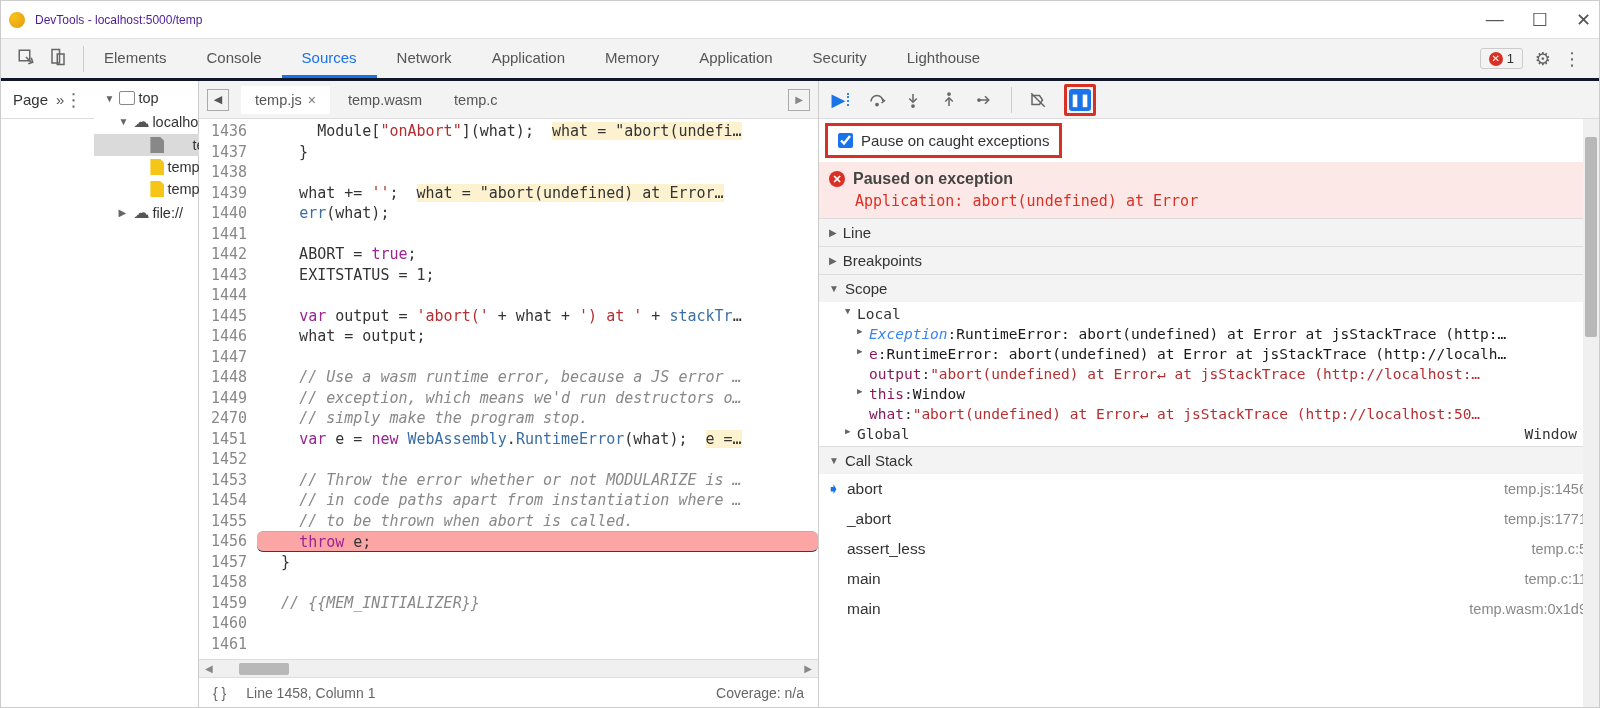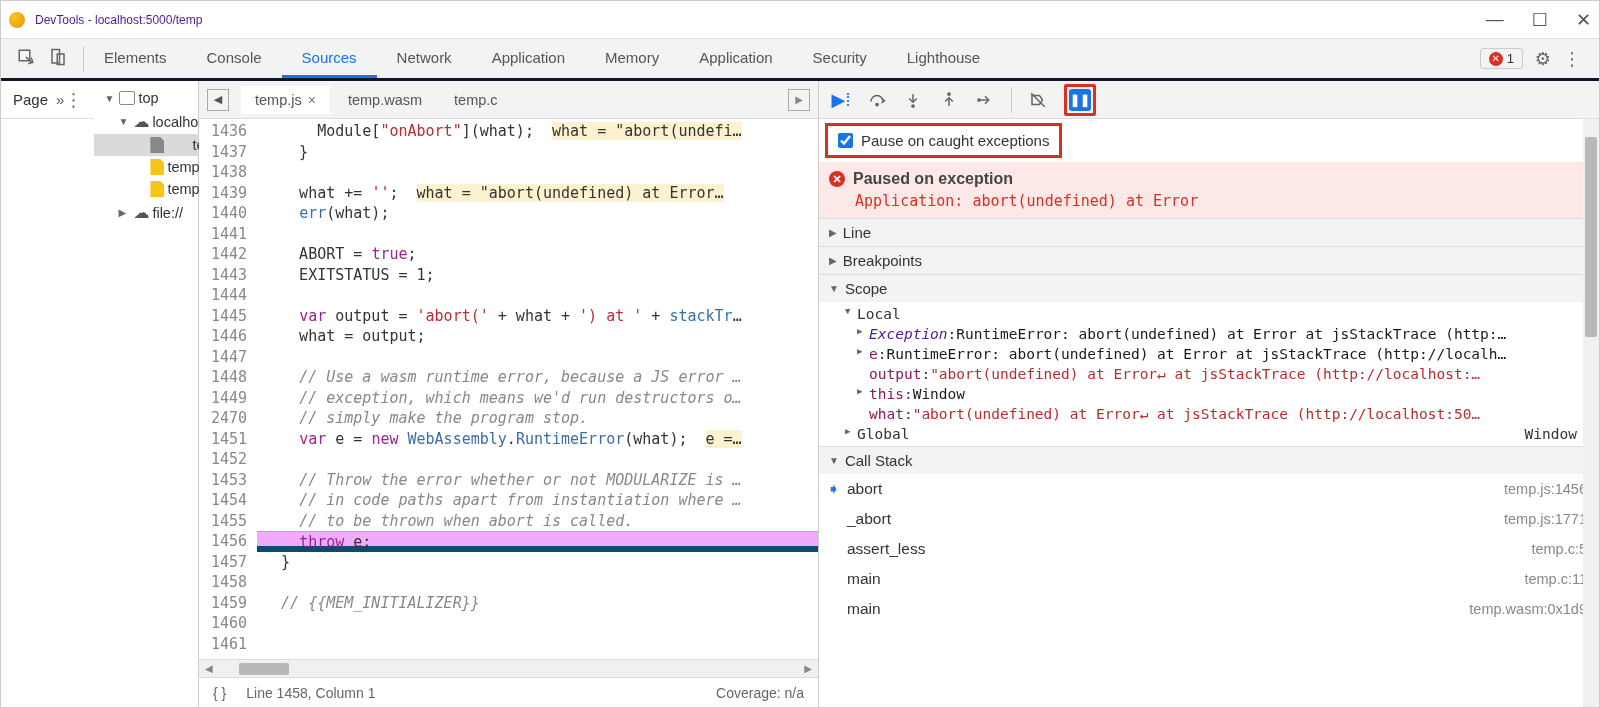--- a/index.html
+++ b/index.html
@@ -44,21 +44,21 @@
 .ftab { padding: 6px 14px; display: flex; align-items: center; gap: 6px; font-size: 14.5px; color: #555; cursor: pointer; }
 .ftab.active { background: #fff; }
 .ftab .close { font-size: 14px; color: #777; }
 .file-tabs .play { margin-left: auto; width: 22px; height: 22px; border: 1px solid #aaa; display:flex; align-items:center; justify-content:center; font-size:10px; color:#888; }
 
 .code-area { flex: 1; display: flex; font-family: Menlo, 'Consolas', monospace; font-size: 15px; overflow: hidden; position: relative; }
 .gutter { width: 58px; text-align: right; padding-right: 10px; color: #888; background: #fff; line-height: 20.5px; padding-top: 2px; }
 .gutter div { height: 20.5px; }
 .code { flex: 1; white-space: pre; line-height: 20.5px; padding-top: 2px; overflow: hidden; }
 .code-line { height: 20.5px; padding-left: 6px; }
-.hl { background: #f0abfc; display:block; width:100%; border-top:1px solid #8fb8e8; border-bottom:6px solid #0c4a6e;}
+.hl { background: #fca5a5; display:block; width:100%; border-top:1px solid #8fb8e8; border-bottom:1px solid #0c4a6e;border-radius:6px;}
 .eval { background: #fdf2d0; }
 .kw { color: #9b2393; }
 .str { color: #b52e31; }
 .fn { color: #3a6ea5; }
 .comm { color: #888; font-style: italic; }
 
 .status-bar { height: 30px; border-top: 1px solid #ddd; display: flex; align-items: center; padding: 0 14px; font-size: 14px; color: #666; background: #fff; gap: 20px; }
 .status-bar .cov { margin-left: auto; }
 
 .right-pane { width: 780px; display: flex; flex-direction: column; background: #fff; position: relative; }
@@ -75,21 +75,21 @@
 .exc-banner .h { display:flex; align-items:center; gap:8px; font-size:16px; font-weight:600; color:#444;}
 .exc-banner .h .x { width:16px;height:16px;border-radius:50%;background:#d93025;color:#fff;font-size:11px;display:flex;align-items:center;justify-content:center; }
 .exc-banner .msg { color:#d93025; font-family: Menlo, monospace; font-size:15px; padding-left: 26px; padding-top:4px; }
 
 .section { border-top: 1px solid #ddd; }
 .sec-head { background: #f3f3f3; padding: 5px 10px; font-size: 15px; display:flex; align-items:center; gap:6px; cursor:pointer; }
 .sec-head .tri2 { font-size:10px; color:#666; }
 .sec-body { padding: 2px 0 2px 10px; font-size: 15px; }
 .scope-line { padding: 2px 0 2px 16px; font-family: Menlo, monospace; font-size: 14.5px; display:flex; white-space: nowrap; overflow:hidden; text-overflow: ellipsis;}
 .scope-line .tri3 { font-size:9px; color:#666; width:12px; flex-shrink:0;}
-.scope-line .k { color: #4c1d95; font-style: italic; }
+.scope-line .k { color: #3b82f6; font-style: italic; }
 .scope-line .k2 { color: #8b1a5c; }
 .scope-line .v { color: #1a1a1a; }
 .scope-line .str2 { color: #b52e31; }
 .scope-line2 { padding-left: 28px; }
 
 .cs-row { display:flex; justify-content:space-between; padding: 6px 12px 6px 28px; font-size: 15.5px; }
 .cs-row .loc { color: #888; font-size: 14.5px; }
 .cs-row.current::before { content:'➧'; color:#1a73e8; position:absolute; left: 8px; }
 .cs-row.current { position: relative; }
 .cs-body .cs-row { border-bottom: none; align-items: center; }

